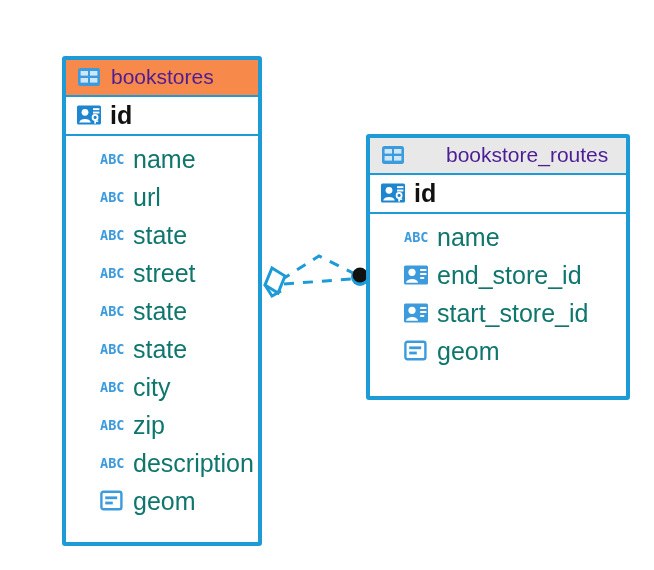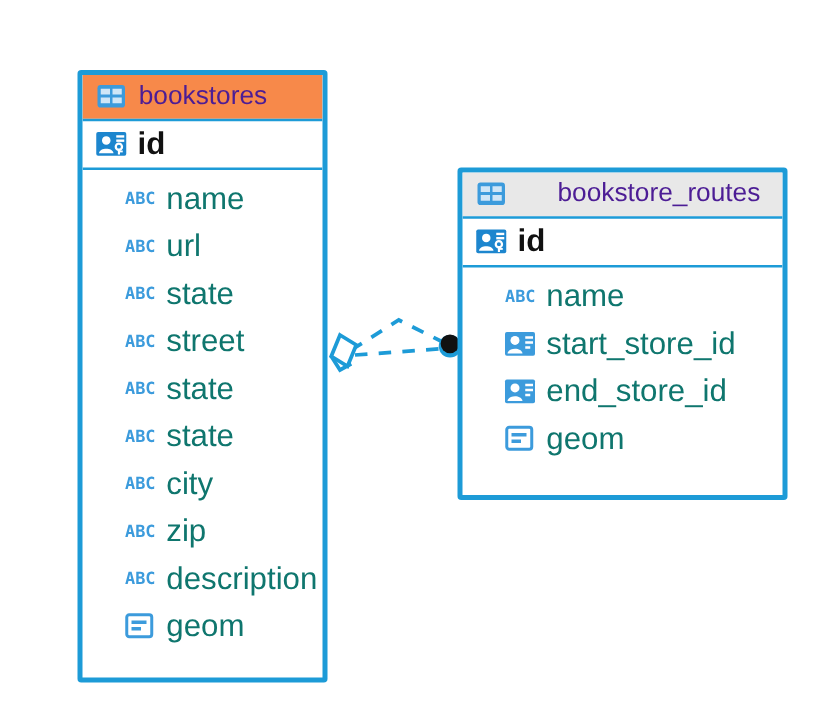--- a/index.html
+++ b/index.html
@@ -290,34 +290,34 @@
           <span class="icon-wrap">
             <svg width="26" height="24" viewBox="0 0 26 24">
               <rect x="1" y="2.5" width="24" height="19" rx="1.5" fill="#3C9BDC"></rect>
               <circle cx="9" cy="9.3" r="3.6" fill="#ffffff"></circle>
               <path d="M 3 19.8 C 3.8 14.8 14.3 14.8 15 19.8 Z" fill="#ffffff"></path>
               <rect x="17.2" y="6" width="6.2" height="2" fill="#ffffff"></rect>
               <rect x="17.2" y="10" width="6.2" height="2" fill="#ffffff"></rect>
               <rect x="17.2" y="14" width="4" height="2" fill="#ffffff"></rect>
             </svg>
           </span>
-          <span class="field-label">start_store_id</span>
+          <span class="field-label">end_store_id</span>
         </div>
         <div class="field-row">
           <span class="icon-wrap">
             <svg width="26" height="24" viewBox="0 0 26 24">
               <rect x="1" y="2.5" width="24" height="19" rx="1.5" fill="#3C9BDC"></rect>
               <circle cx="9" cy="9.3" r="3.6" fill="#ffffff"></circle>
               <path d="M 3 19.8 C 3.8 14.8 14.3 14.8 15 19.8 Z" fill="#ffffff"></path>
               <rect x="17.2" y="6" width="6.2" height="2" fill="#ffffff"></rect>
               <rect x="17.2" y="10" width="6.2" height="2" fill="#ffffff"></rect>
               <rect x="17.2" y="14" width="4" height="2" fill="#ffffff"></rect>
             </svg>
           </span>
-          <span class="field-label">end_store_id</span>
+          <span class="field-label">start_store_id</span>
         </div>
         <div class="field-row">
           <span class="icon-wrap">
             <svg width="24" height="22" viewBox="0 0 24 22">
               <rect x="1.4" y="1.8" width="20" height="17.5" rx="2" fill="#ffffff" stroke="#3C9BDC" stroke-width="2.4"></rect>
               <rect x="5.2" y="6.4" width="12" height="2.8" fill="#3C9BDC"></rect>
               <rect x="5.2" y="11.6" width="7.6" height="2.8" fill="#3C9BDC"></rect>
             </svg>
           </span>
           <span class="field-label">geom</span>

